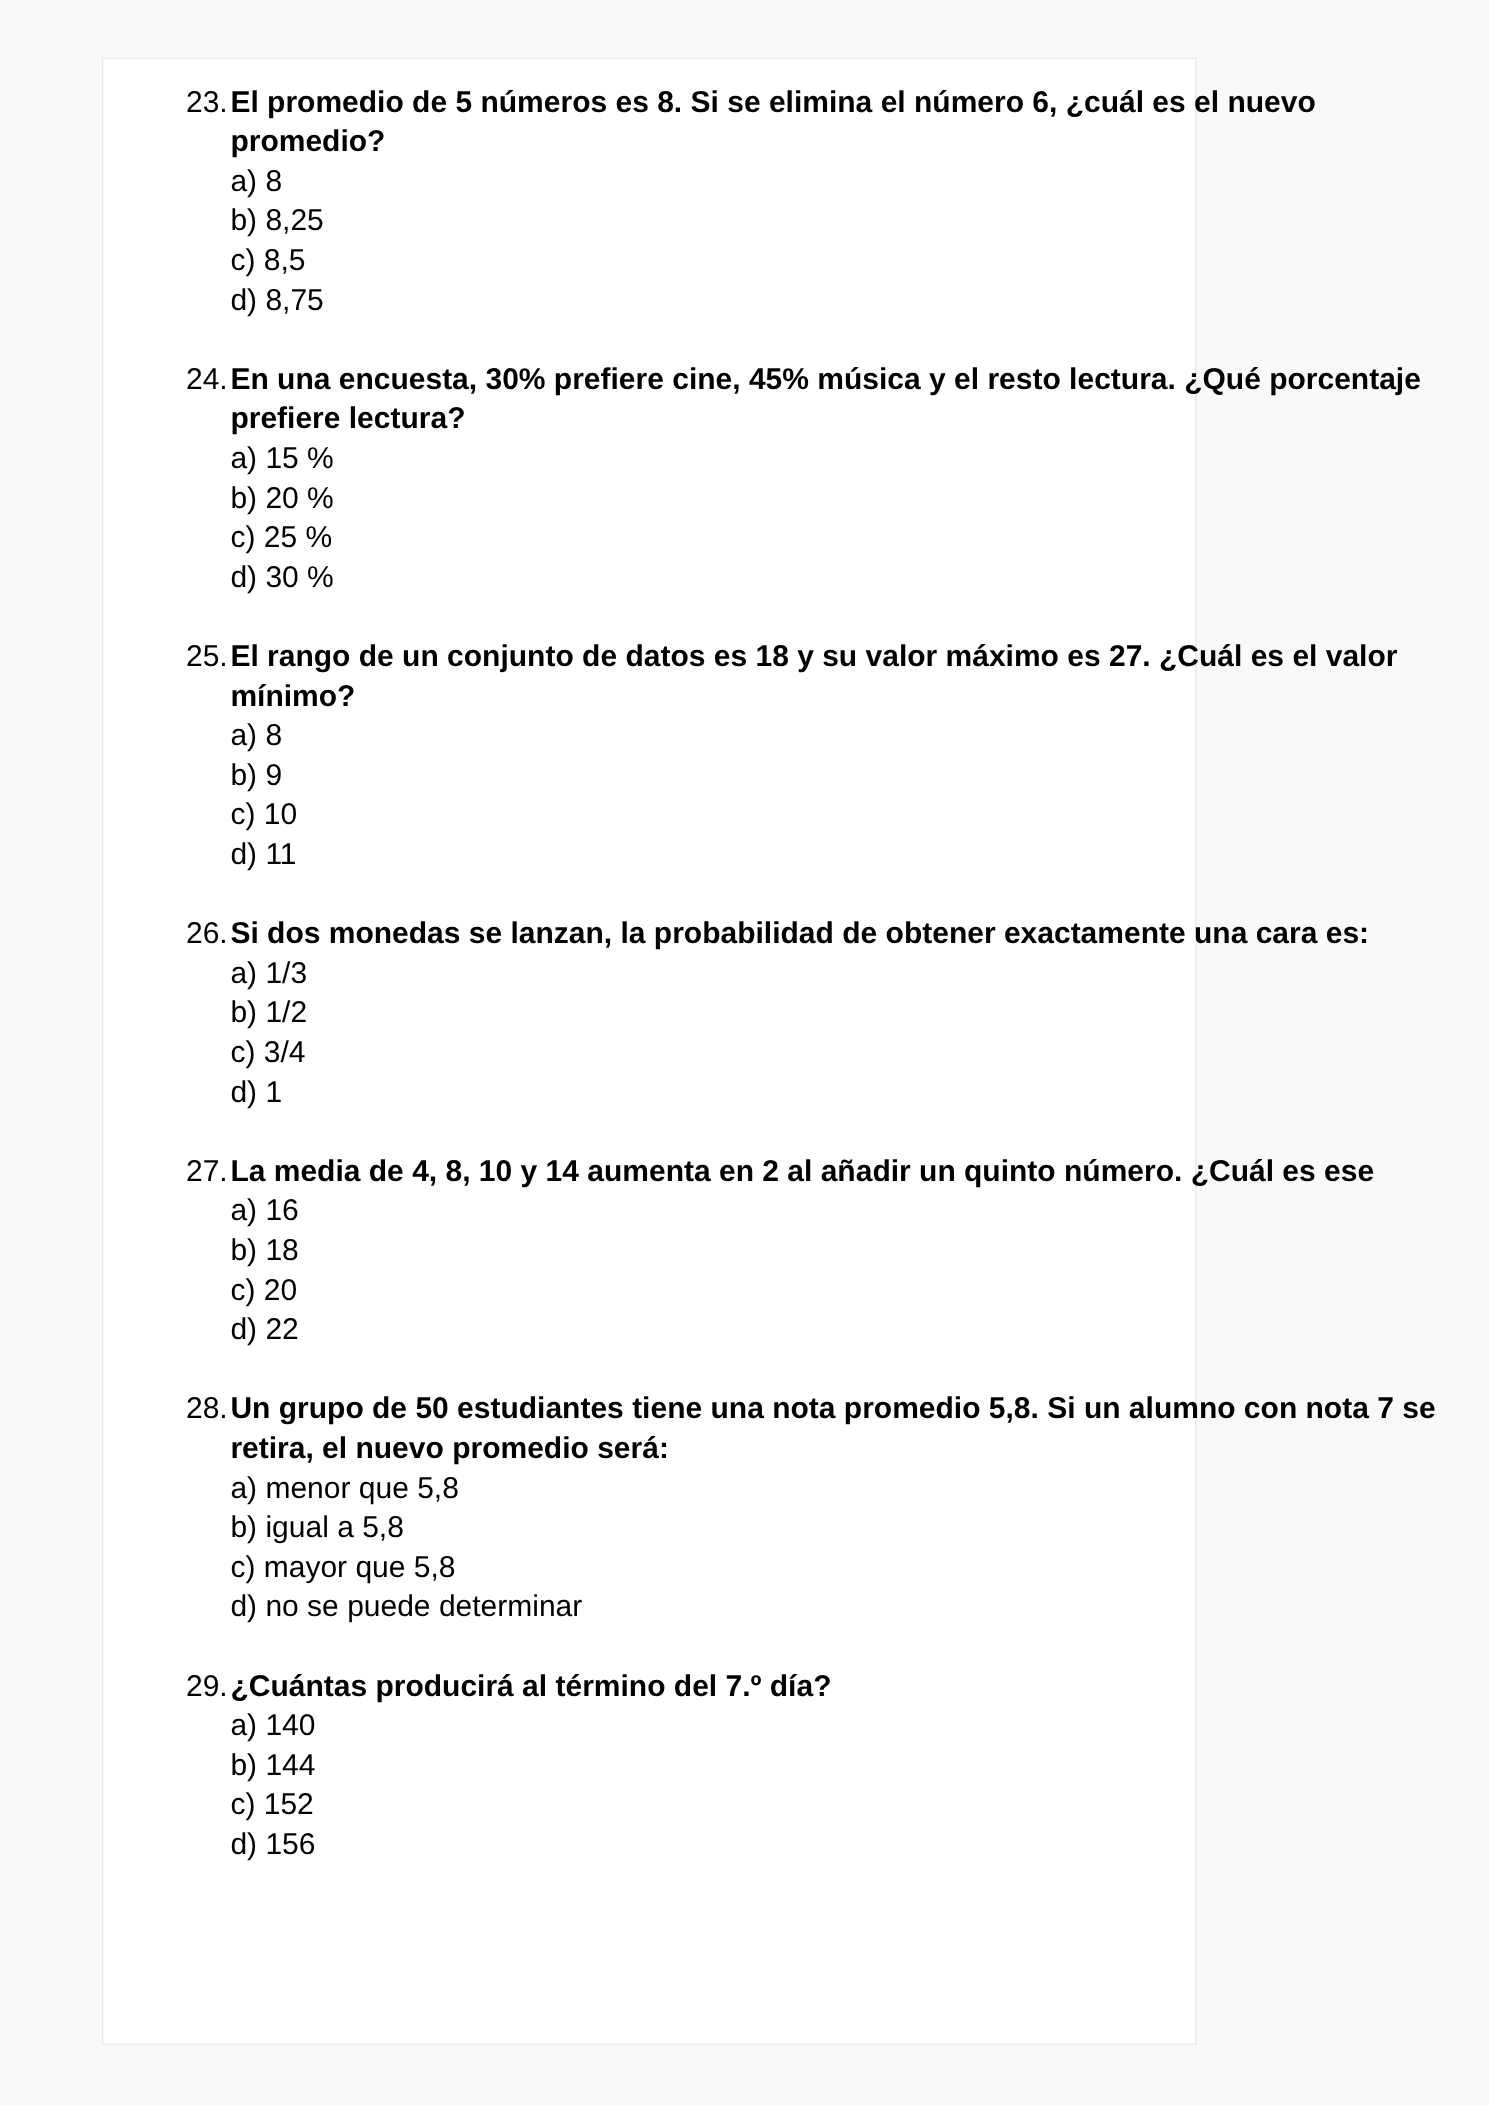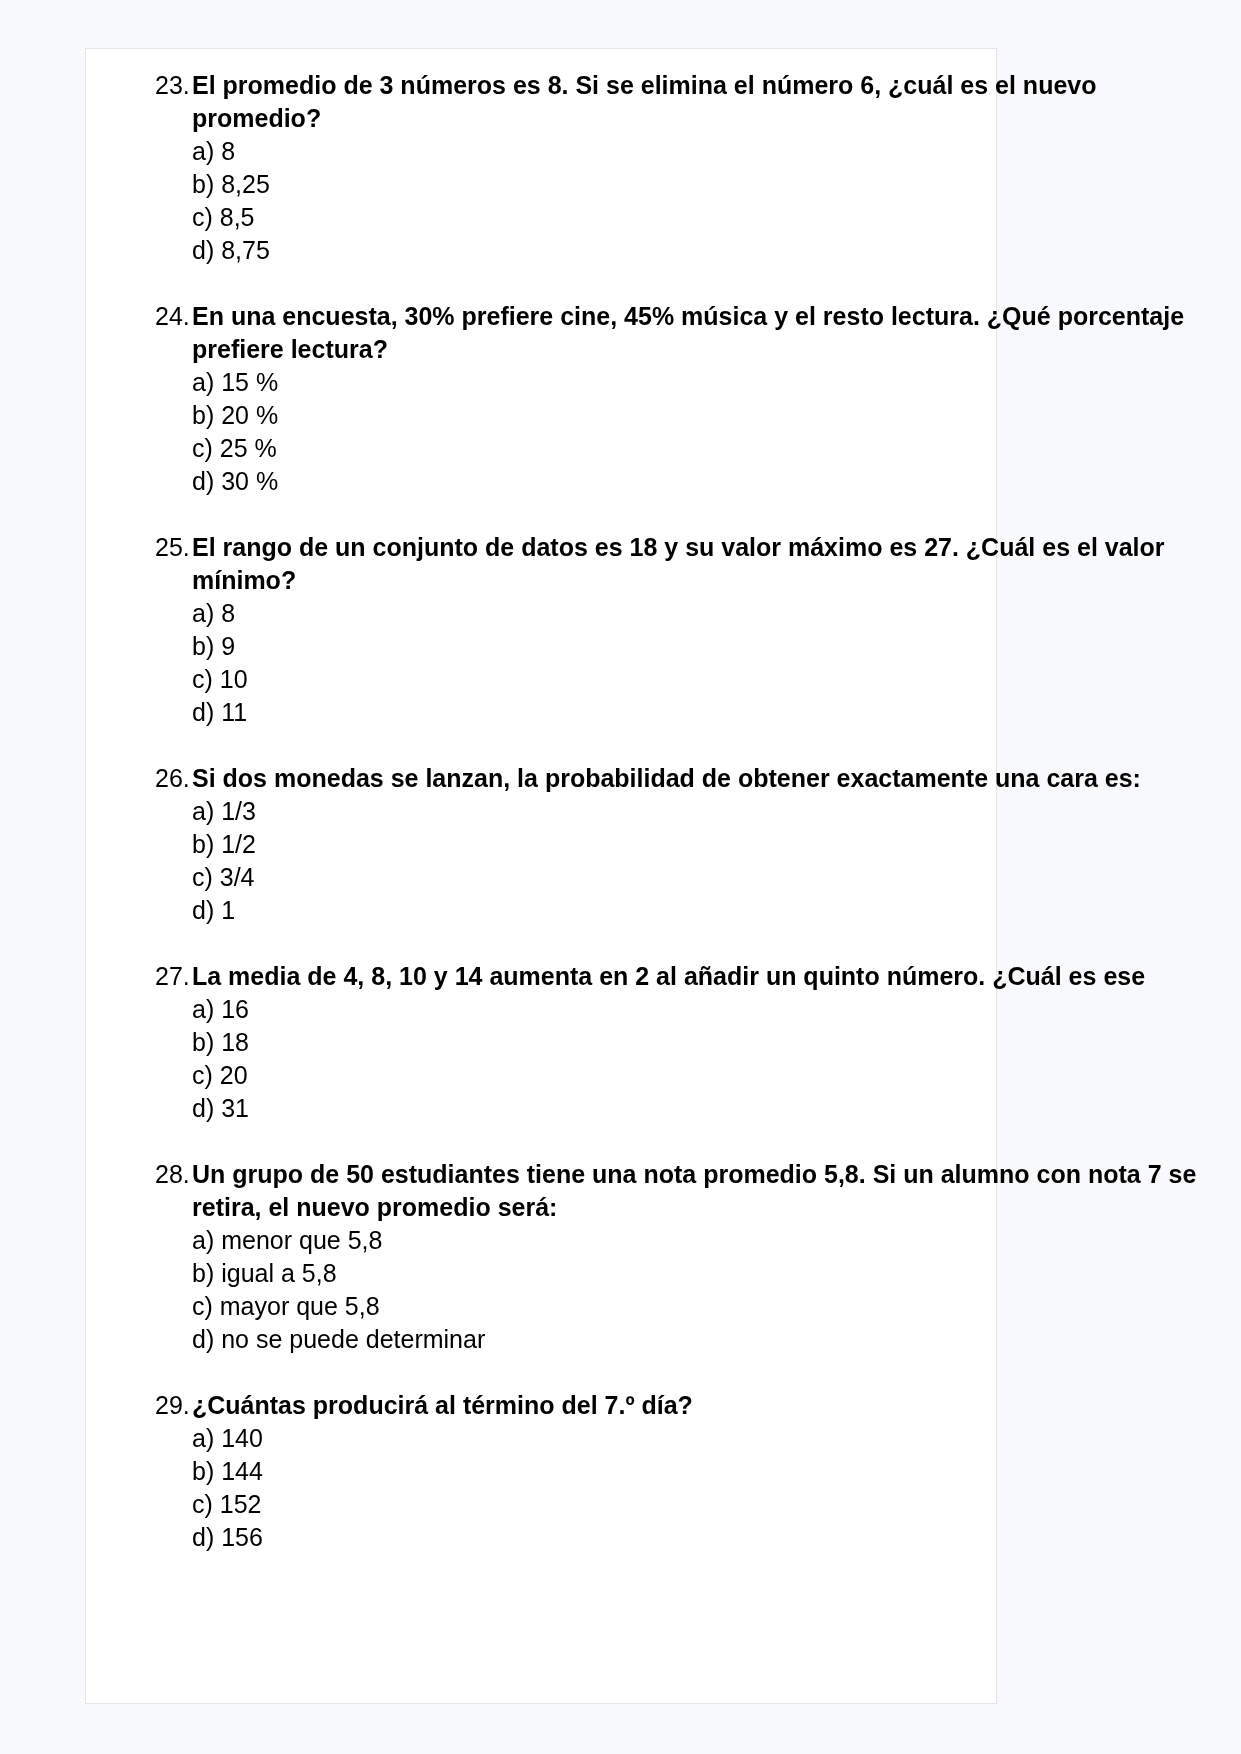--- a/index.html
+++ b/index.html
@@ -55,21 +55,21 @@
 </style>
 </head>
 <body>
 
 <div class="page">
   <div>
   <div class="question">
     <div class="q-num">23.</div>
     <div class="q-body">
       <div class="q-text">
-            <div class="q-line">El promedio de 3 números es 8. Si se elimina el número 6, ¿cuál es el nuevo</div>
+            <div class="q-line">El promedio de 5 números es 8. Si se elimina el número 6, ¿cuál es el nuevo</div>
             <div class="q-line">promedio?</div>
           </div>
       <div class="q-options">
             <div class="q-option">a) 8</div>
             <div class="q-option">b) 8,25</div>
             <div class="q-option">c) 8,5</div>
             <div class="q-option">d) 8,75</div>
           </div>
     </div>
   </div>
@@ -124,21 +124,21 @@
   <div class="question">
     <div class="q-num">27.</div>
     <div class="q-body">
       <div class="q-text">
             <div class="q-line">La media de 4, 8, 10 y 14 aumenta en 2 al añadir un quinto número. ¿Cuál es ese</div>
           </div>
       <div class="q-options">
             <div class="q-option">a) 16</div>
             <div class="q-option">b) 18</div>
             <div class="q-option">c) 20</div>
-            <div class="q-option">d) 31</div>
+            <div class="q-option">d) 22</div>
           </div>
     </div>
   </div>
 
   <div class="question">
     <div class="q-num">28.</div>
     <div class="q-body">
       <div class="q-text">
             <div class="q-line">Un grupo de 50 estudiantes tiene una nota promedio 5,8. Si un alumno con nota 7 se</div>
             <div class="q-line">retira, el nuevo promedio será:</div>

